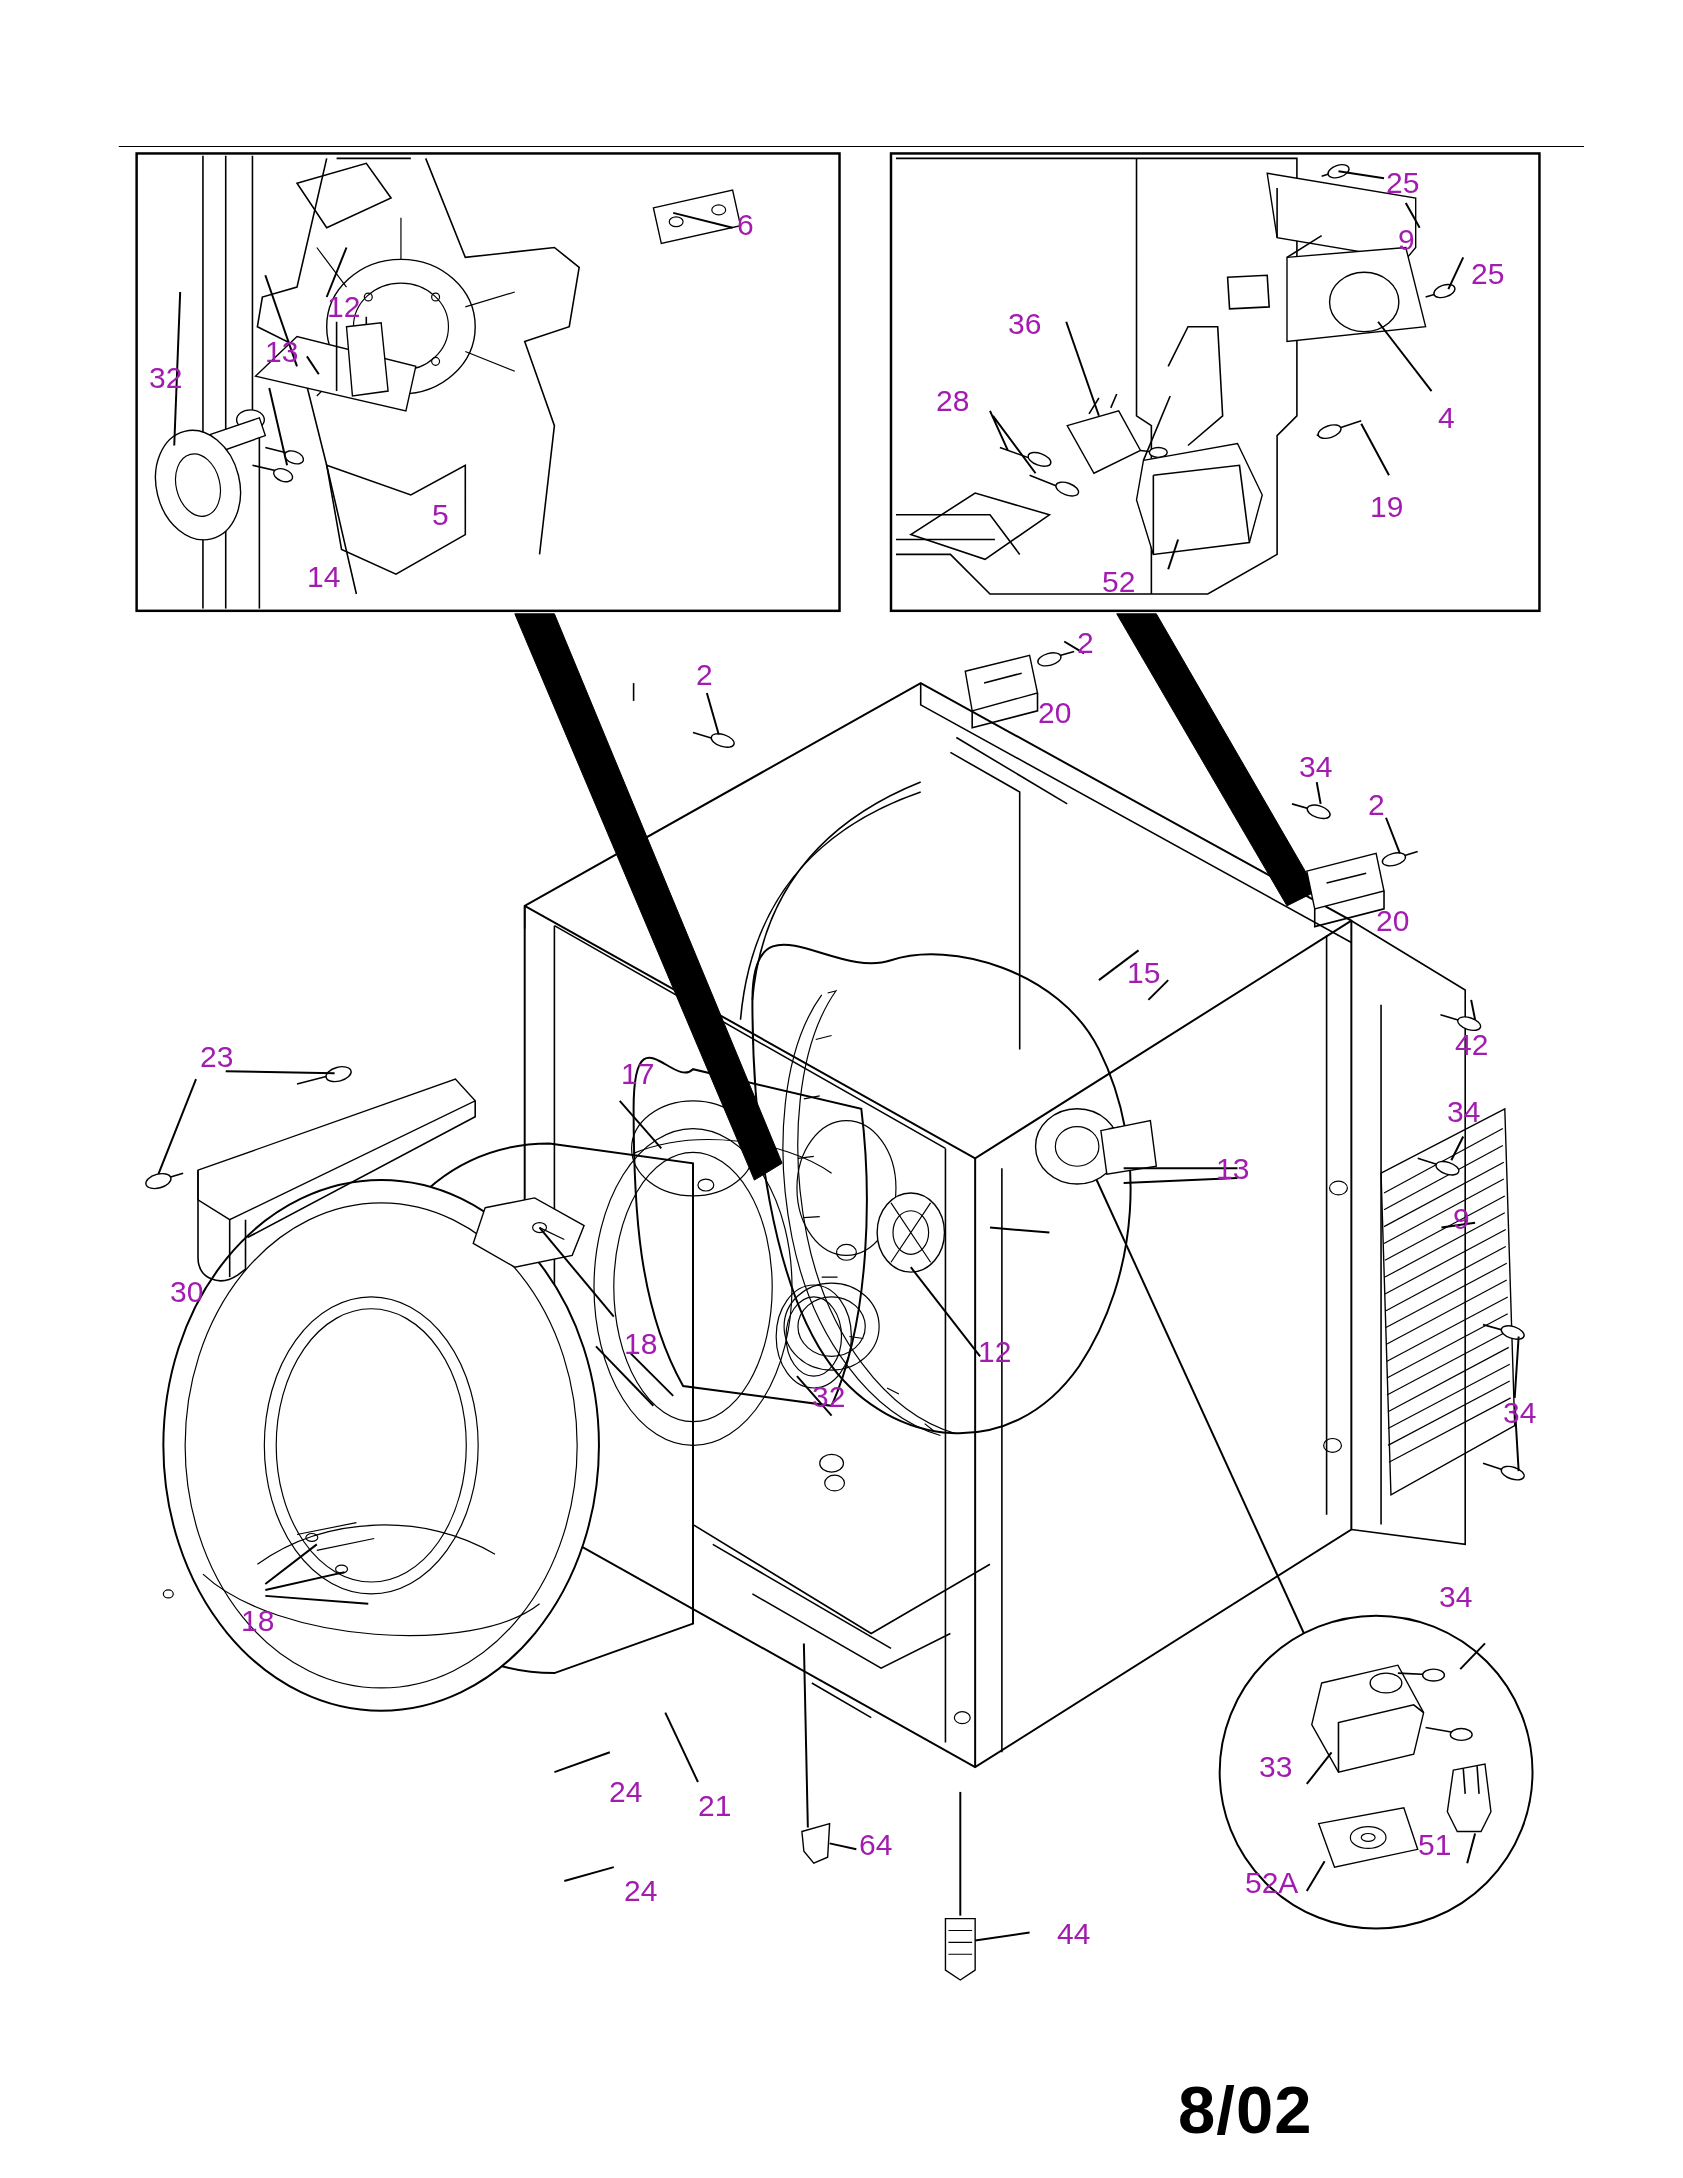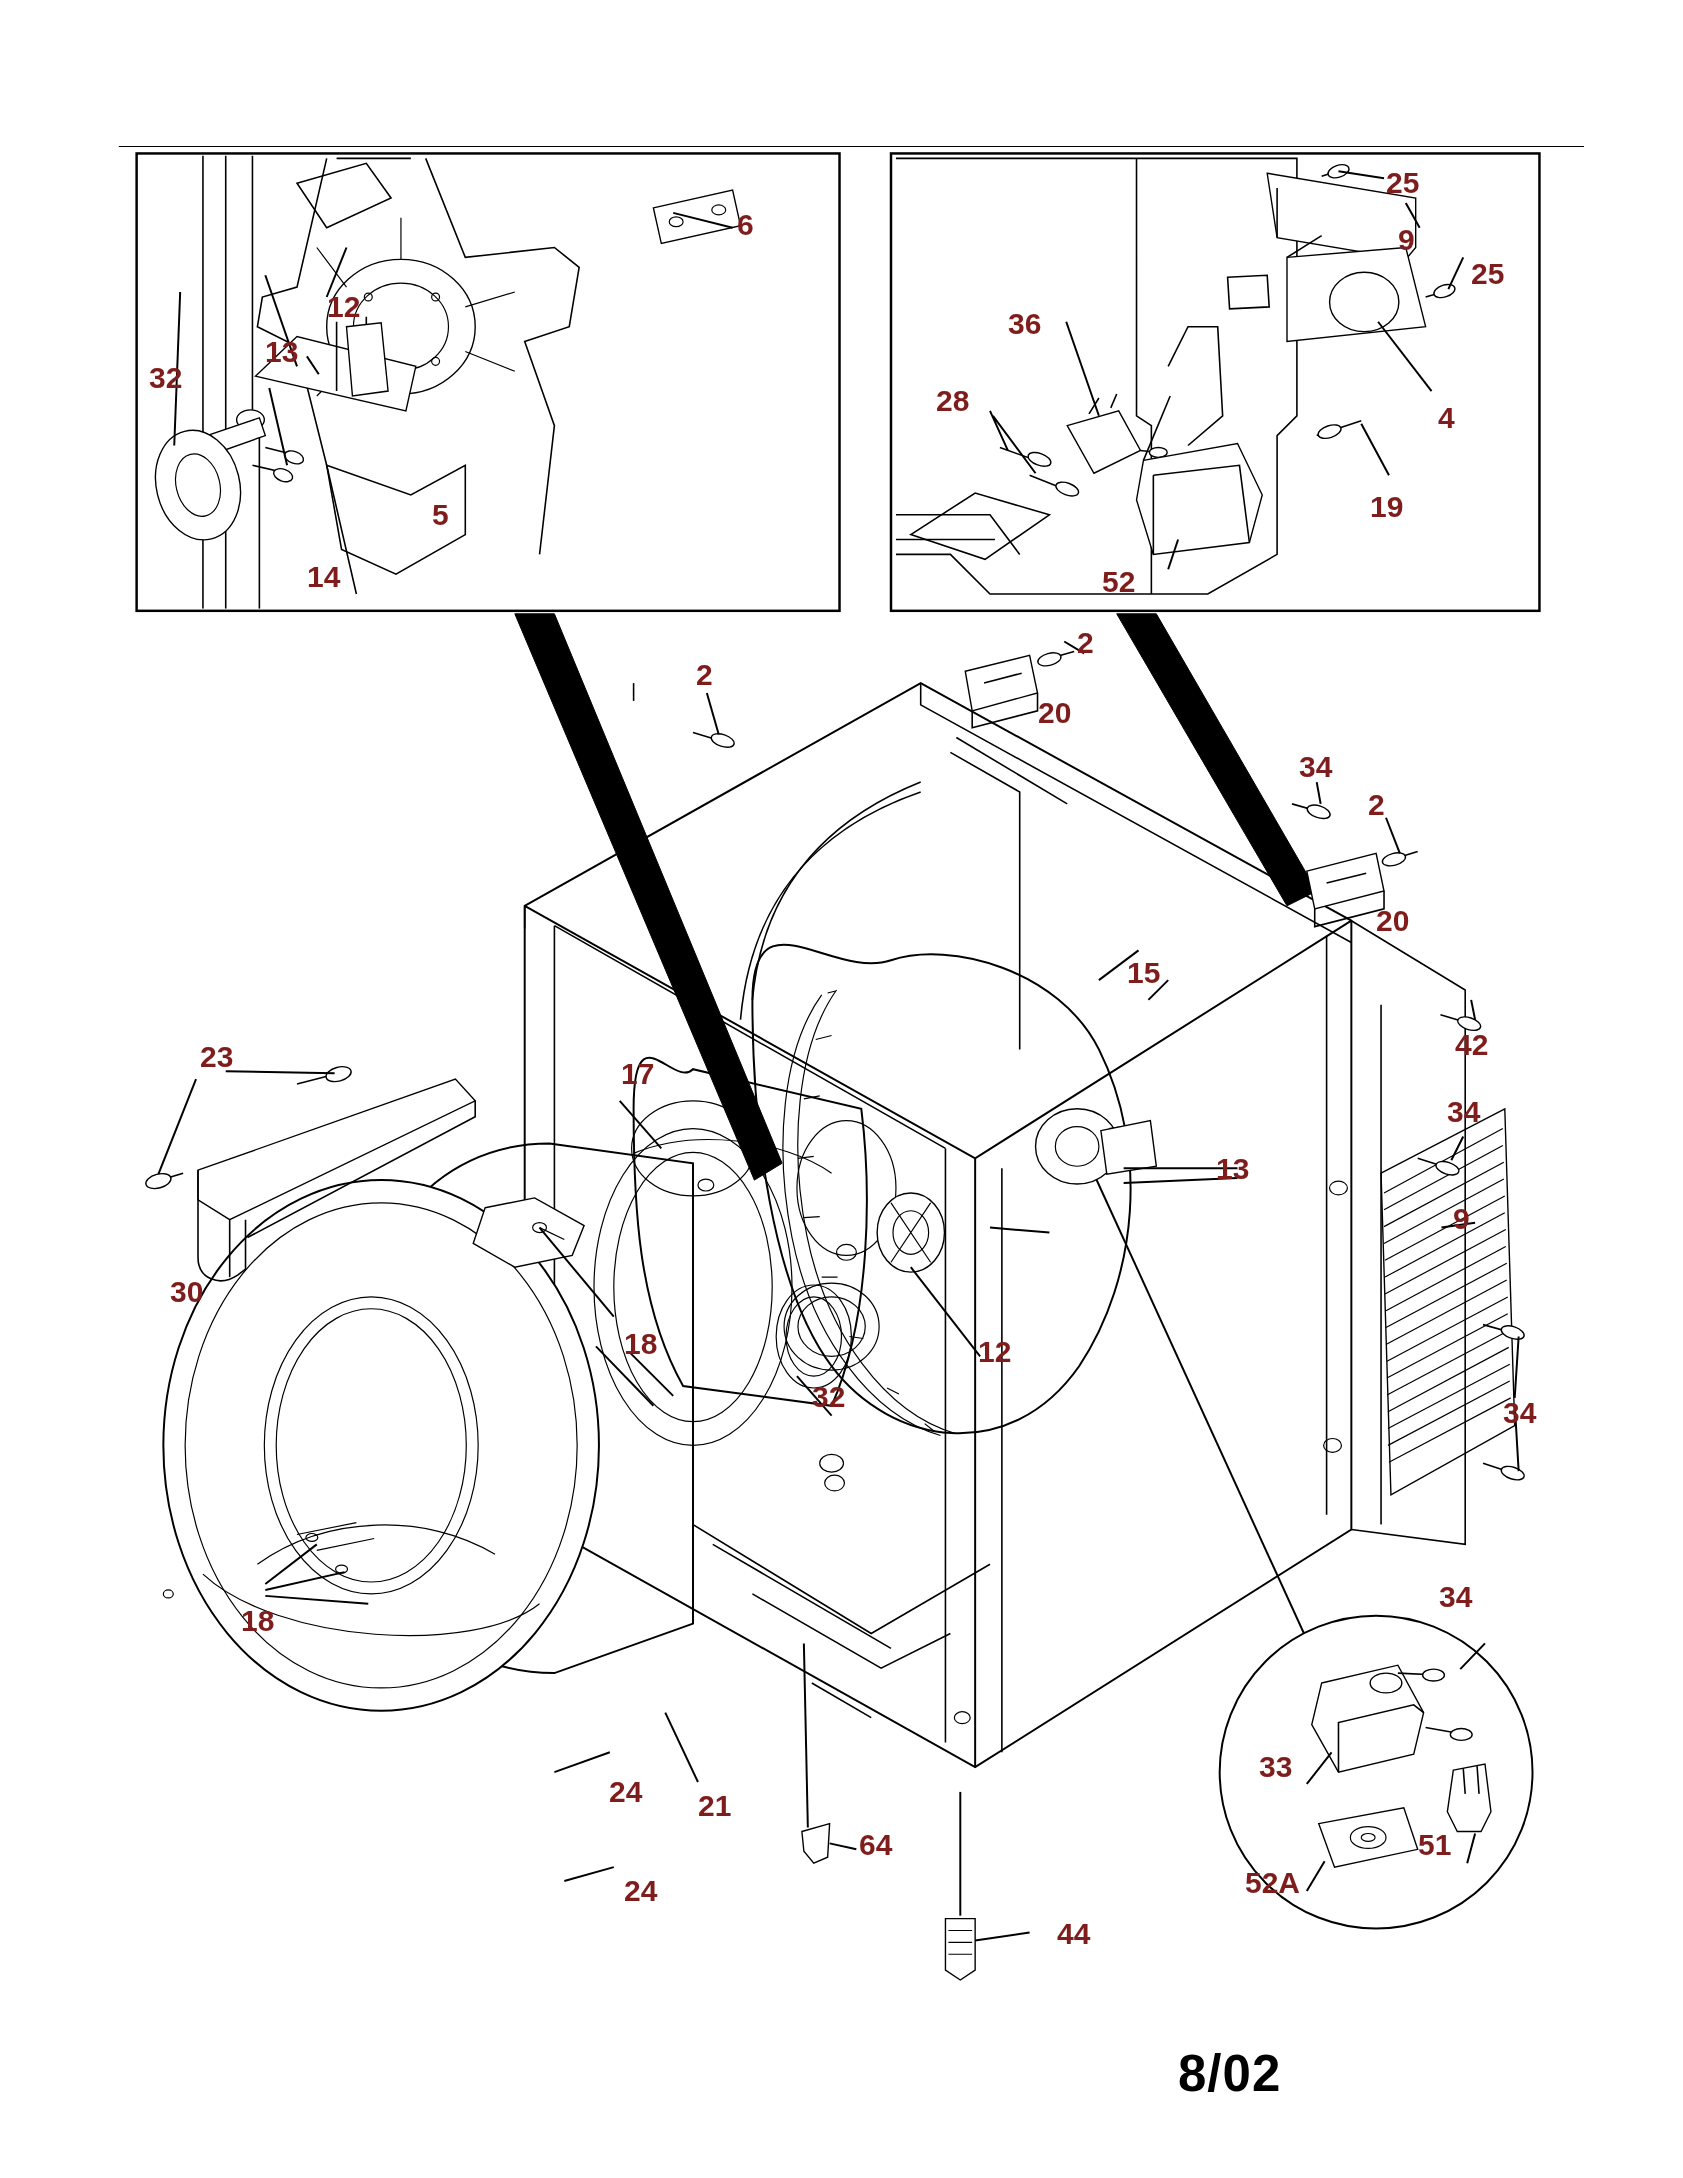--- a/index.html
+++ b/index.html
@@ -18,32 +18,33 @@
   #svg-root {
     position: absolute;
     top: 0; left: 0;
     width: 1683px;
     height: 2178px;
   }
   .callout {
     position: absolute;
     font-family: "Liberation Sans", sans-serif;
     font-size: 30px;
-    font-weight: bold;
-    color: #7f1d1d;
+    font-weight: normal;
+    color: #a21caf;
     white-space: nowrap;
     line-height: 1;
   }
   .date-stamp {
     position: absolute;
     font-family: "Liberation Sans", sans-serif;
-    font-size: 51px;
+    font-size: 67px;
     font-weight: bold;
     color: #000000;
     letter-spacing: 1px;
+    margin-top: 27px;
   }
   .lines { fill: none; stroke: #000000; stroke-width: 2; }
   .thin { fill: none; stroke: #000000; stroke-width: 1.6; }
   .hair { fill: none; stroke: #000000; stroke-width: 1.2; }
   .lead { fill: none; stroke: #000000; stroke-width: 2; }
   .fillwhite { fill: #ffffff; stroke: #000000; stroke-width: 2; }
   .fillwhite-thin { fill: #ffffff; stroke: #000000; stroke-width: 1.4; }
   .solidblack { fill: #000000; stroke: #000000; stroke-width: 1; }
   .panelbox { fill: #ffffff; stroke: #000000; stroke-width: 2.5; }
 </style>

